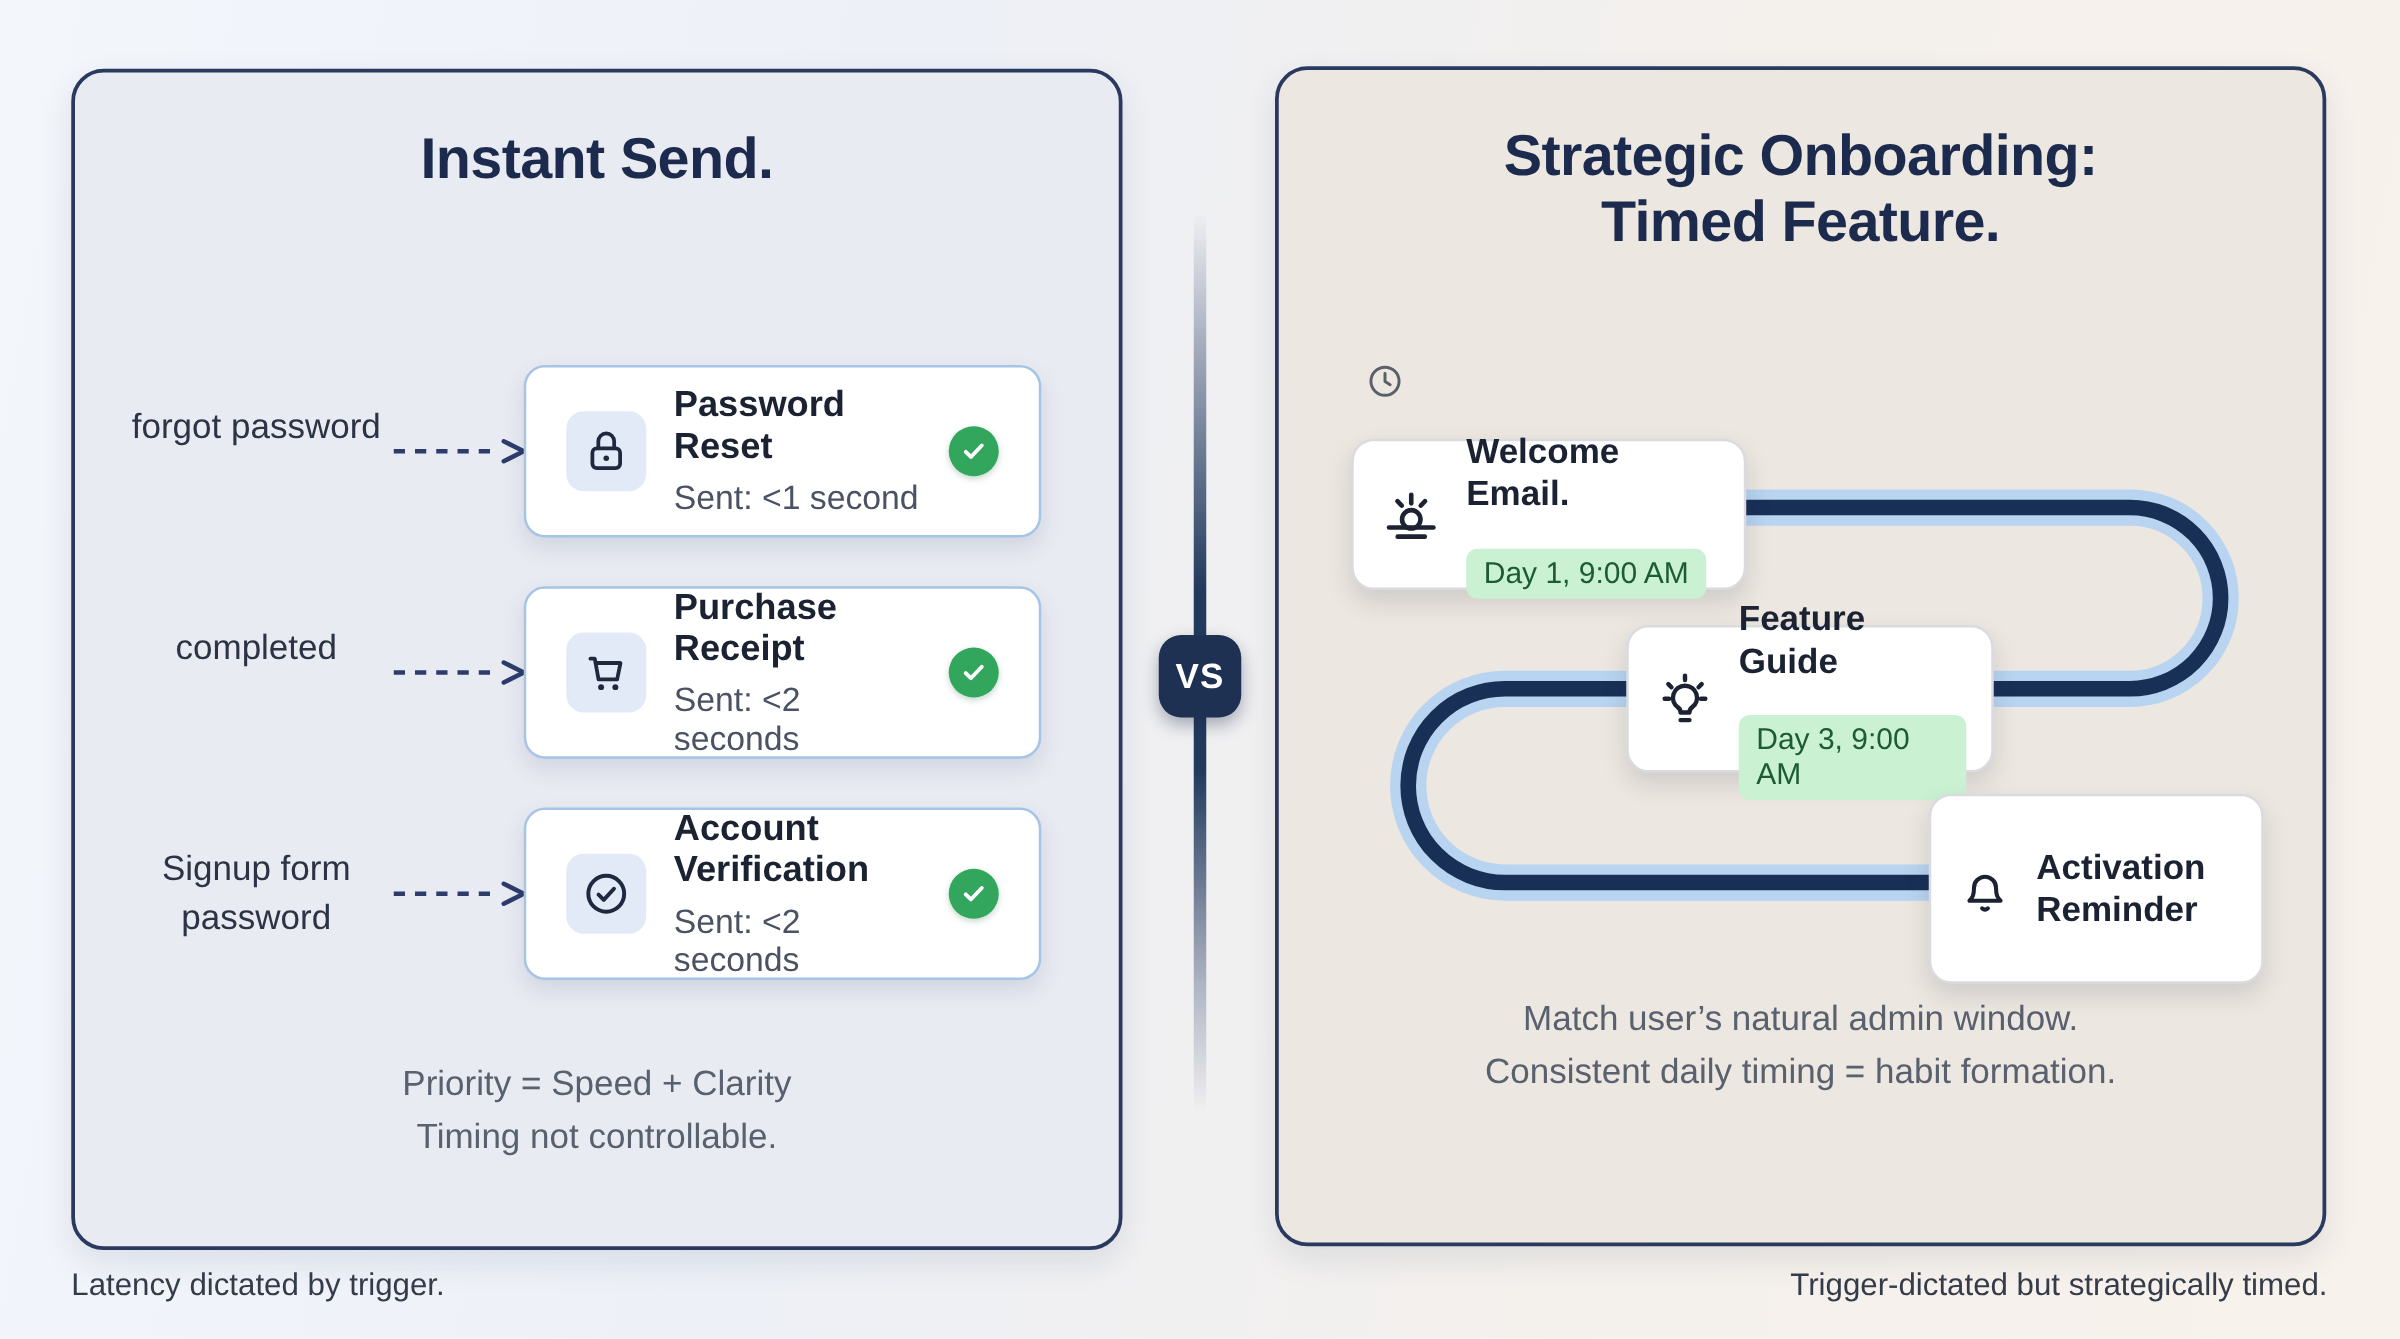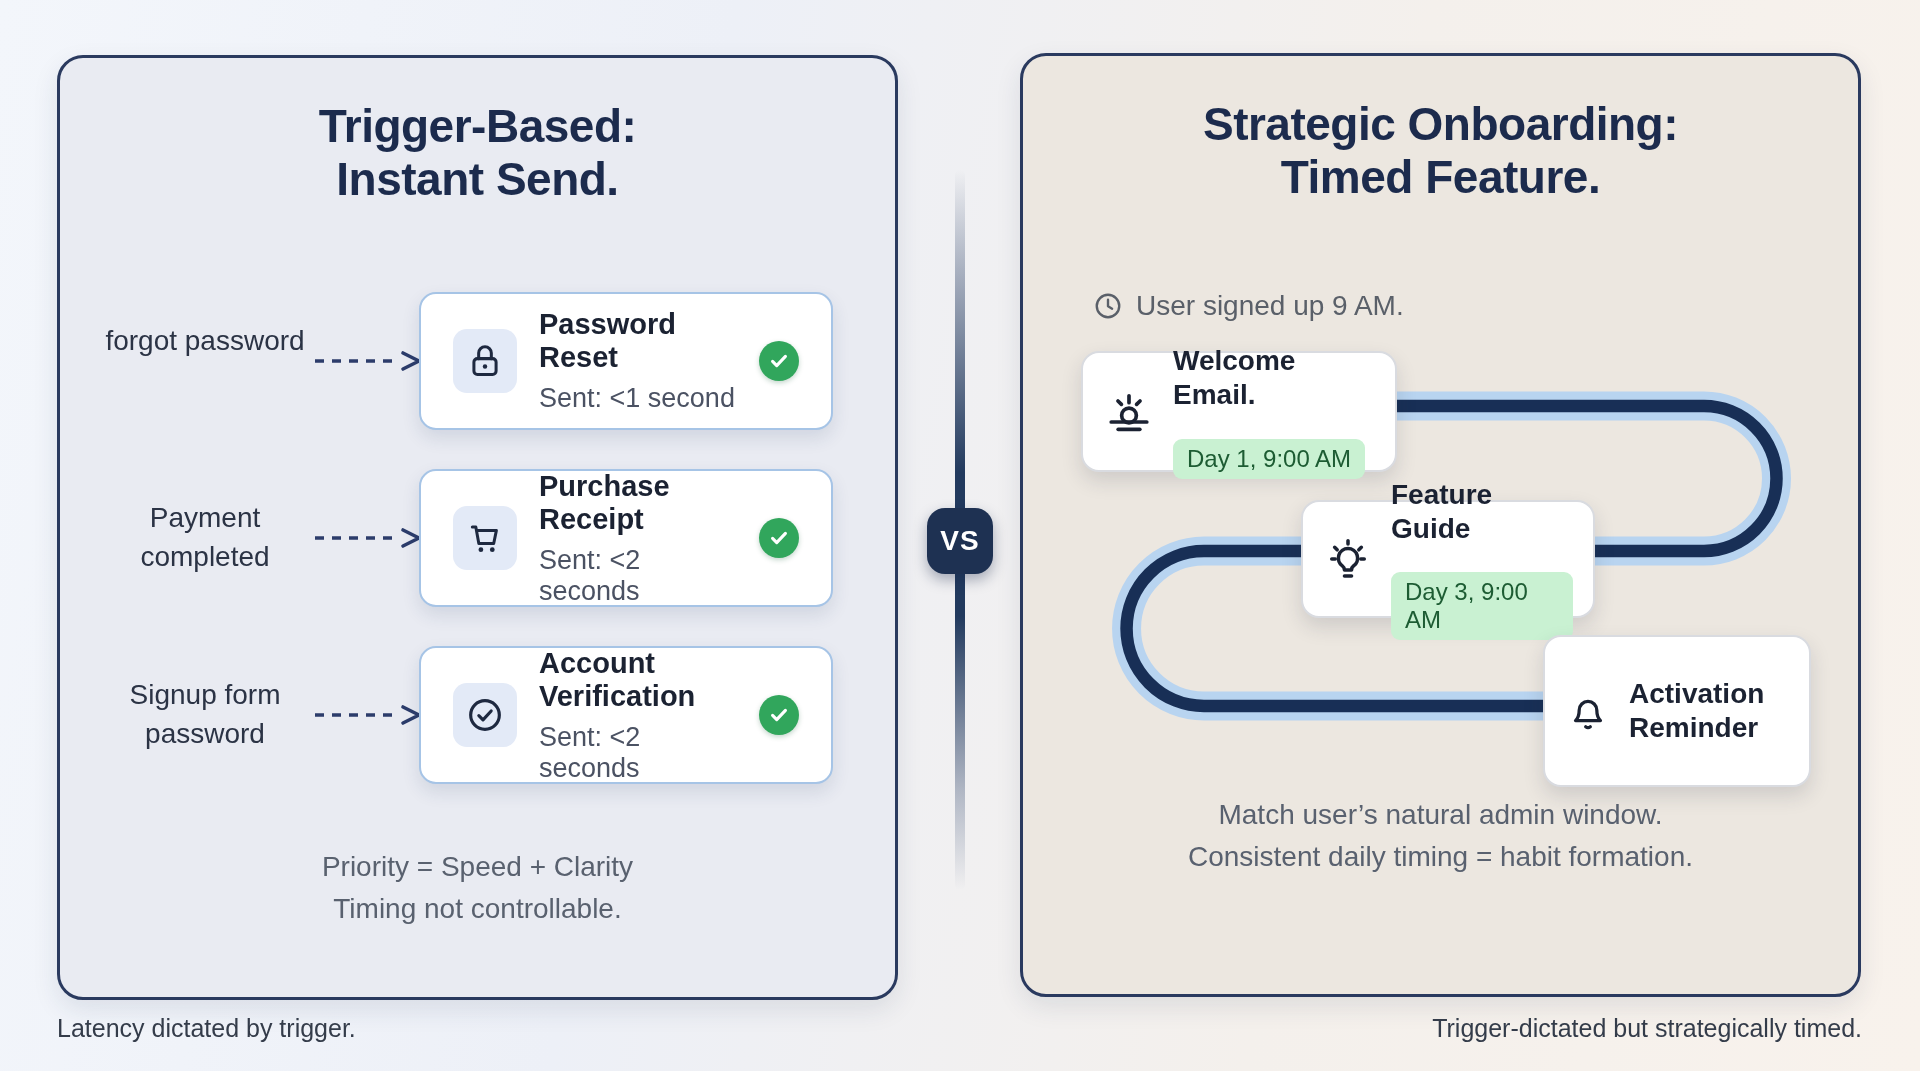--- a/index.html
+++ b/index.html
@@ -108,21 +108,20 @@
   .day-pill{
     align-self:flex-start;background:var(--pill-bg);color:var(--pill-text);
     font-size:24px;padding:6px 14px;border-radius:9px;
   }
 </style>
 </head>
 <body>
 
 <section class="panel panel-left">
   <h1 class="panel-title">
-    <div>Trigger-Based:</div>
     <div>Instant Send.</div>
   </h1>
 
   <div class="trigger-label lbl-1">
     <div>forgot password</div>
   </div>
   <svg class="arrow arr-1" viewBox="0 0 112 22">
     <line x1="2" y1="11" x2="86" y2="11" stroke="#2c3c6b" stroke-width="3.6" stroke-dasharray="9 8"></line>
     <polyline points="90,3 106,11 90,19" fill="none" stroke="#2c3c6b" stroke-width="3.6" stroke-linecap="round" stroke-linejoin="round"></polyline>
   </svg>
@@ -139,21 +138,20 @@
       <div class="tc-status">Sent: &lt;1 second</div>
     </div>
     <div class="check-badge">
       <svg width="22" height="22" viewBox="0 0 24 24" fill="none" stroke="#fff" stroke-width="3.4" stroke-linecap="round" stroke-linejoin="round">
           <path d="M5 12.5l4.5 4.5L19 7"></path>
         </svg>
     </div>
   </div>
 
   <div class="trigger-label lbl-2">
-    <div>Payment</div>
     <div>completed</div>
   </div>
   <svg class="arrow arr-2" viewBox="0 0 112 22">
     <line x1="2" y1="11" x2="86" y2="11" stroke="#2c3c6b" stroke-width="3.6" stroke-dasharray="9 8"></line>
     <polyline points="90,3 106,11 90,19" fill="none" stroke="#2c3c6b" stroke-width="3.6" stroke-linecap="round" stroke-linejoin="round"></polyline>
   </svg>
   <div class="trigger-card tc-2">
     <div class="icon-chip">
       <svg width="38" height="38" viewBox="0 0 24 24" fill="none" stroke="currentColor" stroke-width="1.9" stroke-linecap="round" stroke-linejoin="round">
         <path d="M4 5h2.2l1.9 10.5h9.4l1.7-8.3H7"></path>
@@ -211,21 +209,20 @@
   <h1 class="panel-title">
     <div>Strategic Onboarding:</div>
     <div>Timed Feature.</div>
   </h1>
 
   <div class="signup-note">
     <svg width="30" height="30" viewBox="0 0 24 24" fill="none" stroke="#5a6069" stroke-width="1.9" stroke-linecap="round" stroke-linejoin="round">
       <circle cx="12" cy="12" r="9"></circle>
       <path d="M12 7v5.2l3.3 2"></path>
     </svg>
-    <span>User signed up 9 AM.</span>
   </div>
 
   <svg class="snake-svg" width="841" height="944" viewBox="0 0 841 944">
     <path d="M 360 350 H 681 A 72.5 72.5 0 0 1 681 495 H 181 A 77.5 77.5 0 0 0 181 650 H 526" fill="none" stroke="#b8d4f0" stroke-width="29"></path>
     <path d="M 360 350 H 681 A 72.5 72.5 0 0 1 681 495 H 181 A 77.5 77.5 0 0 0 181 650 H 526" fill="none" stroke="#182f56" stroke-width="12.5"></path>
   </svg>
 
   <div class="step-card sc-welcome">
     <div class="sc-icon">
       <svg width="52" height="52" viewBox="0 0 24 24" fill="none" stroke="currentColor" stroke-width="1.7" stroke-linecap="round" stroke-linejoin="round">

